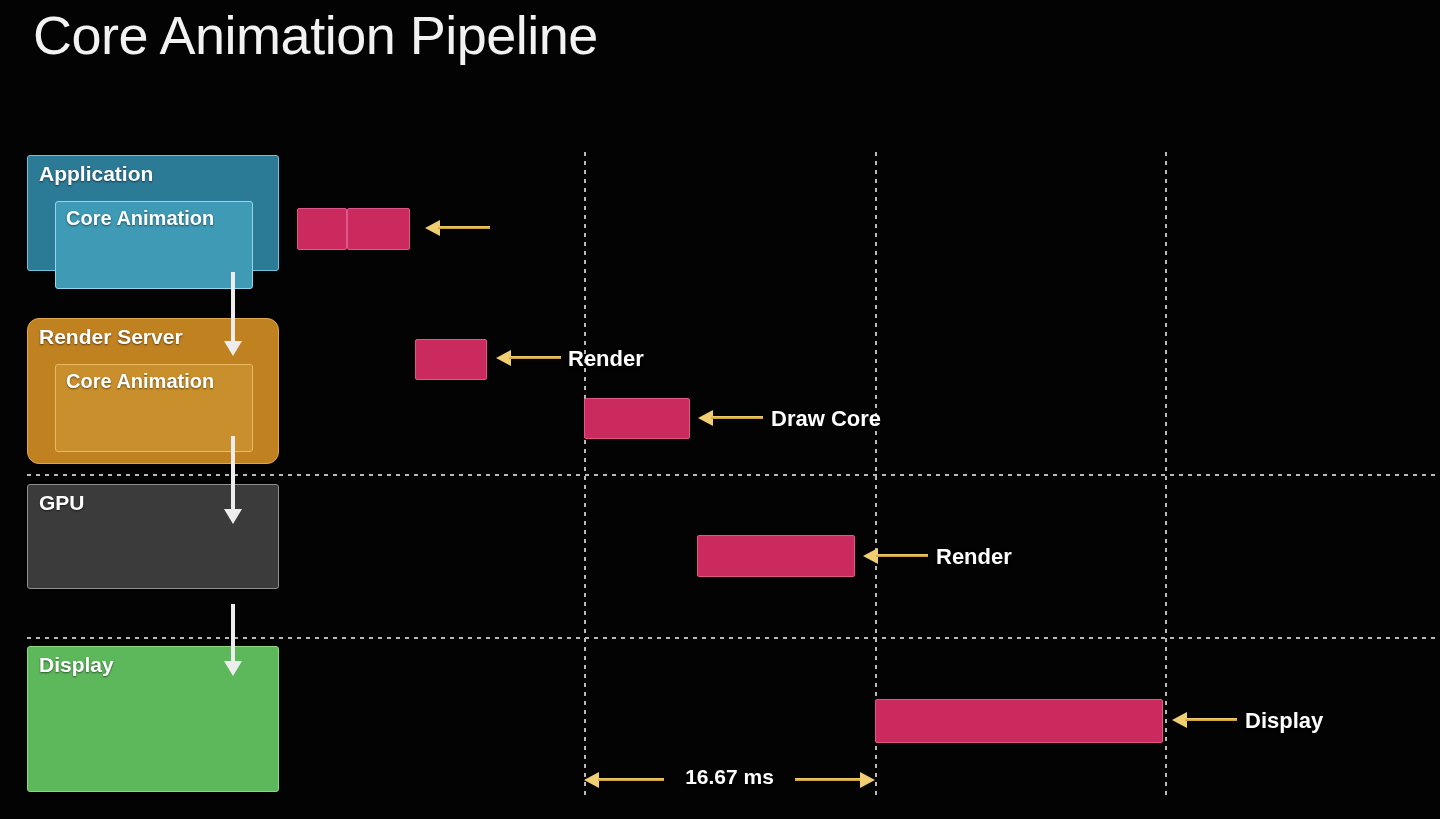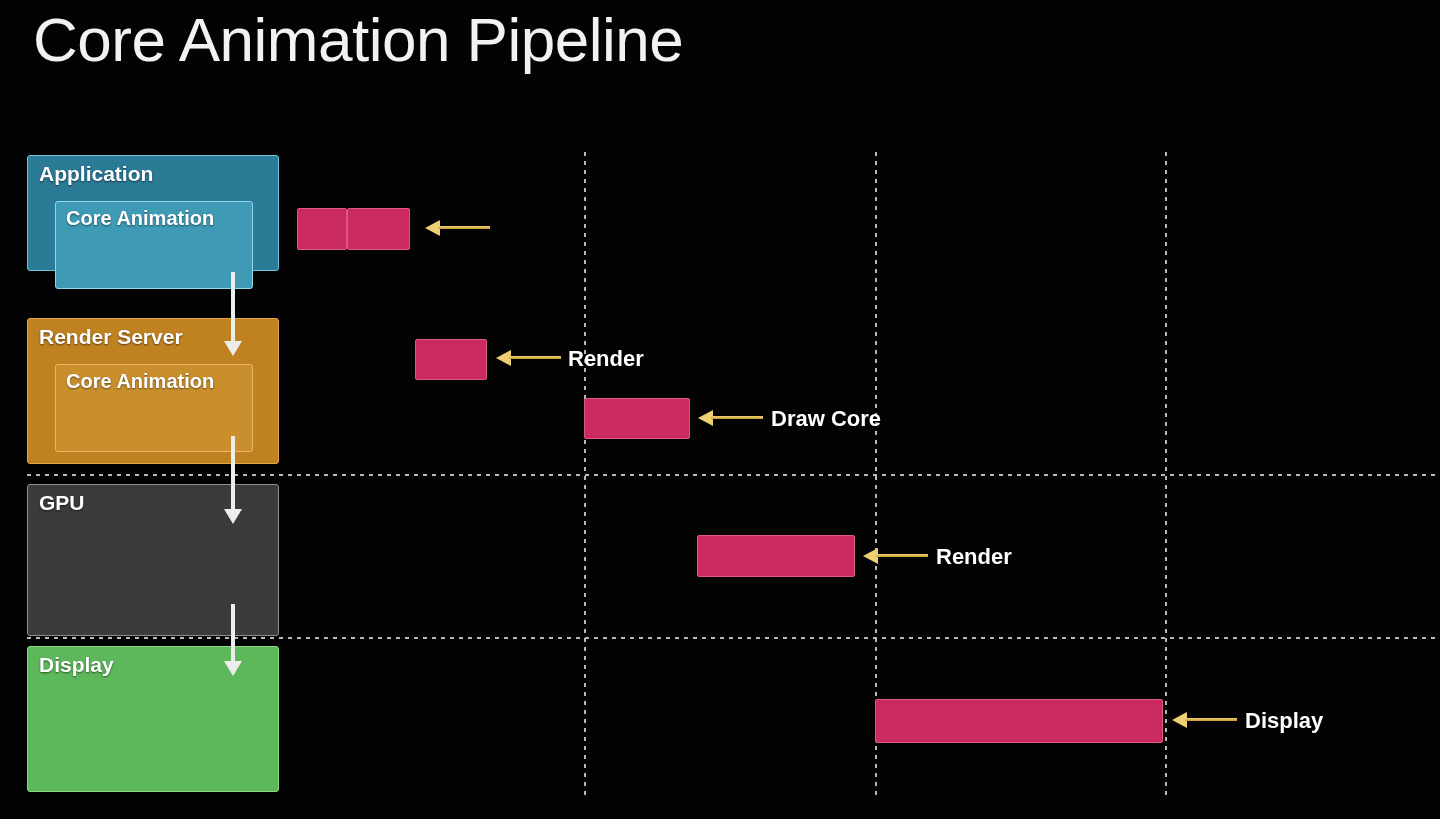--- a/index.html
+++ b/index.html
@@ -12,21 +12,21 @@
   #slide {
     position: relative;
     width: 1440px; height: 819px;
     background: #030303;
   }
 
   
   .slide-title {
     position: absolute;
     left: 33px; top: 4px;
-    font-size: 62px;
+    font-size: 54px;
     font-weight: 300;
     letter-spacing: -0.5px;
     color: #f2f2f2;
     line-height: 1.15;
     white-space: nowrap;
   }
 
   
   .vline {
     position: absolute;
@@ -74,25 +74,25 @@
     text-shadow: 0 1px 2px rgba(0,0,0,0.5);
     white-space: nowrap;
   }
 
   #box-application { left:27px; top:155px; width:252px; height:116px;
     background:#2b7a96; border-color:#6fc3dc; }
   #inner-application { left:27px; top:45px; width:198px; height:88px;
     background:#3e9ab5; border-color:#8fd8ec; }
 
   #box-renderserver { left:27px; top:318px; width:252px; height:146px;
-    background:#c08121; border-color:#e2a64b; }
+    background:#c08121; border-color:#e2a64b;border-radius:12px; }
   #inner-renderserver { left:27px; top:45px; width:198px; height:88px;
     background:#c98f2c; border-color:#eab863; }
 
-  #box-gpu { left:27px; top:484px; width:252px; height:152px;
+  #box-gpu { left:27px; top:484px; width:252px; height:105px;
     background:#3b3b3b; border-color:#8f8f8f; }
 
   #box-display { left:27px; top:646px; width:252px; height:146px;
     background:#5db85b; border-color:#8fd87f; }
 
   
   .flow-arrow { position: absolute; width: 18px; }
   .flow-arrow .stem {
     position: absolute; left: 7px; top: 0; width: 4px;
     background: #ededed;
@@ -237,14 +237,21 @@
     <div class="c-stem" style="width:52px;"></div>
   </div>
   <div class="callout-label" style="left:936px; top:544px;text-align:center;">Render</div>
 
   <div class="callout" style="left:1172px; top:710px; width:65px;">
     <div class="c-head"></div>
     <div class="c-stem" style="width:52px;"></div>
   </div>
   <div class="callout-label" style="left:1245px; top:708px;">Display</div>
 
+  <div id="measure">
+    <div class="m-head-left"></div>
+    <div class="m-line-left"></div>
+    <div class="m-text">16.67 ms</div>
+    <div class="m-line-right"></div>
+    <div class="m-head-right"></div>
+  </div>
 
 </div>
 
 </body></html>

